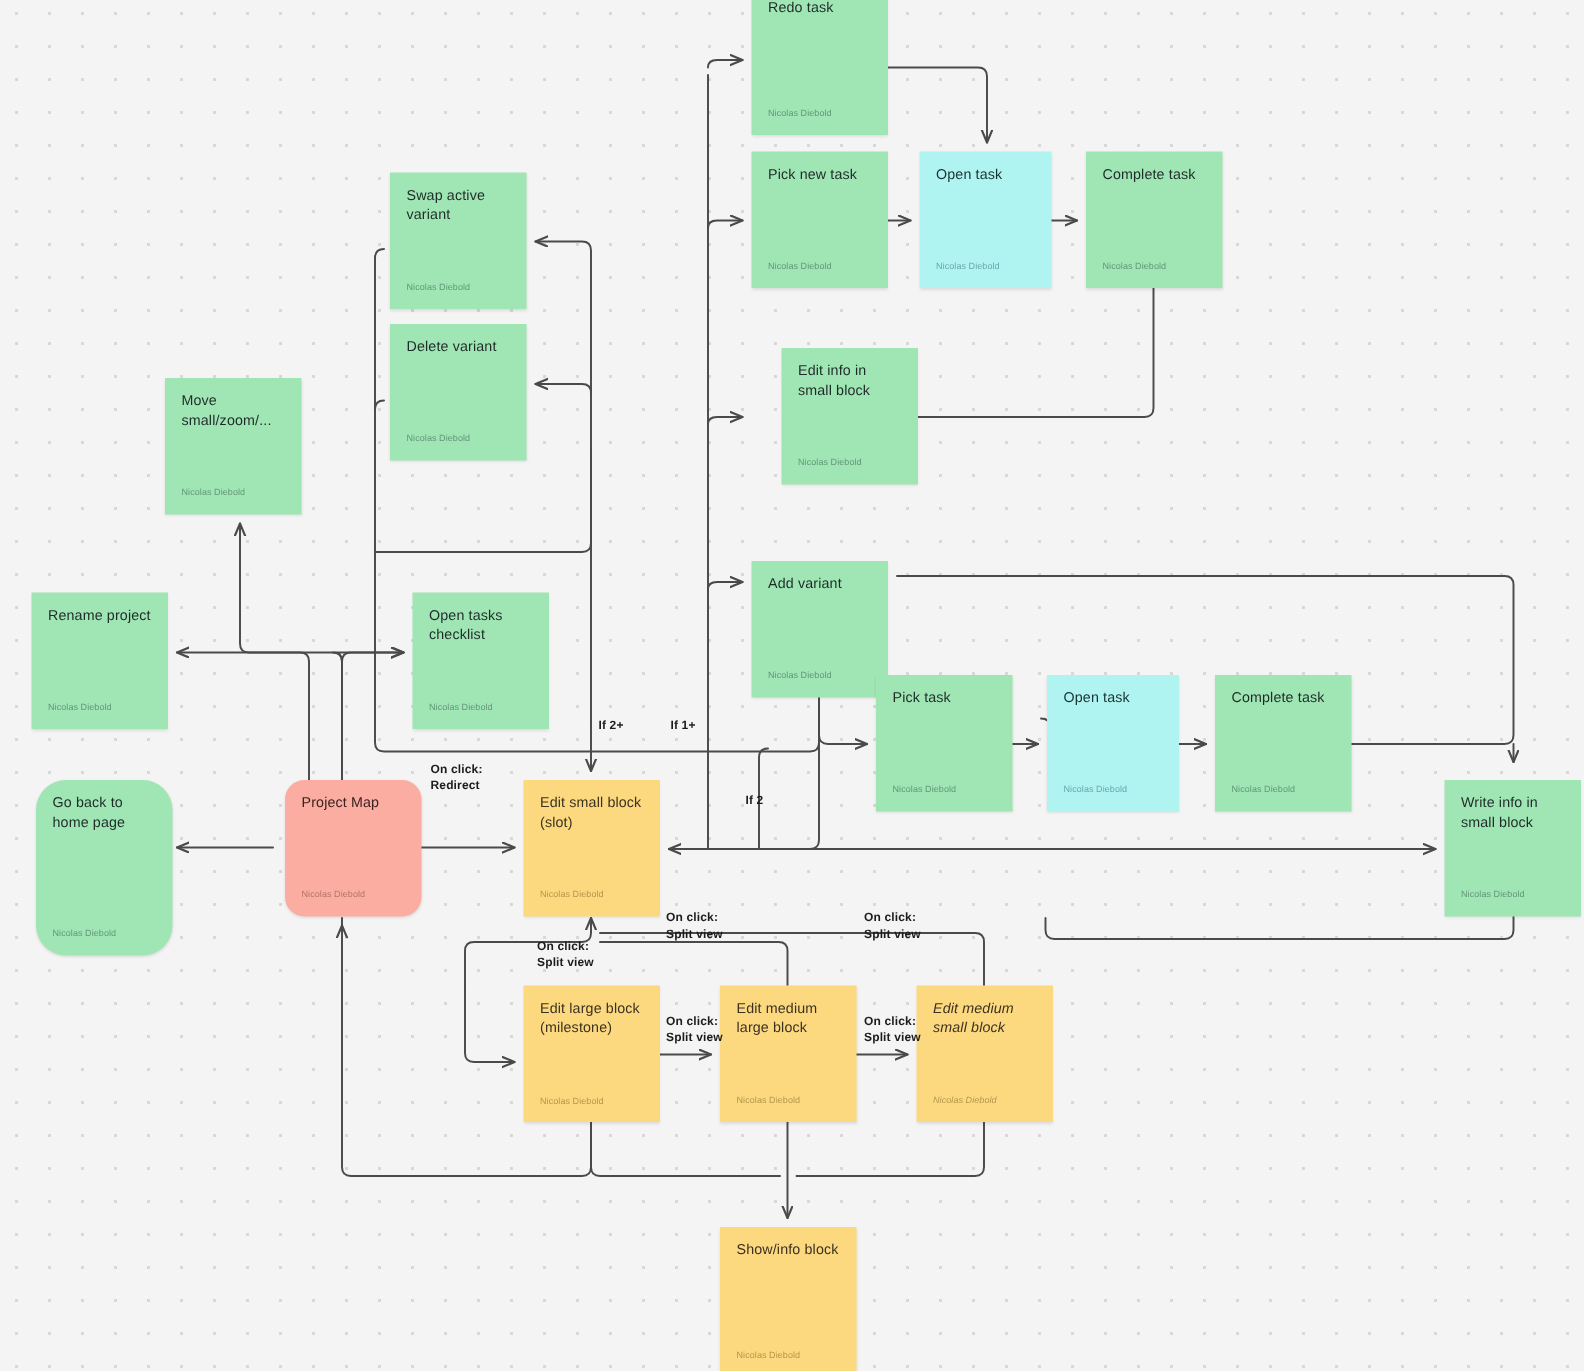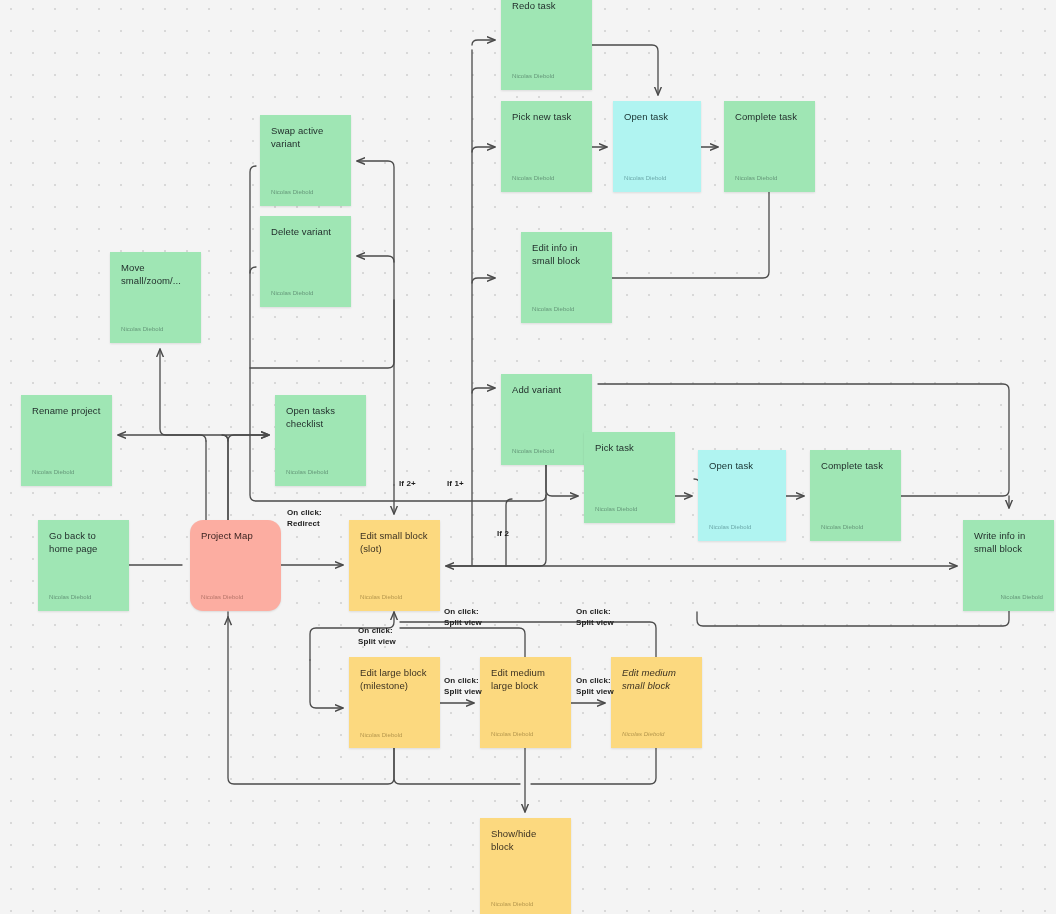--- a/index.html
+++ b/index.html
@@ -192,63 +192,63 @@
         <div class="author">Nicolas Diebold</div>
       </div>
       <div class="node greennode" style="left: 21px; top: 395px; width: 91px; height: 91px; background: rgb(159, 230, 180);">
         <div class="title">Rename project</div>
         <div class="author">Nicolas Diebold</div>
       </div>
       <div class="node greennode" style="left: 275px; top: 395px; width: 91px; height: 91px; background: rgb(159, 230, 180);">
         <div class="title">Open tasks checklist</div>
         <div class="author">Nicolas Diebold</div>
       </div>
-      <div class="node greennode" style="left: 584px; top: 432px; width: 91px; height: 91px; background: rgb(159, 230, 180);">
+      <div class="node greennode" style="left: 584px; top: 450px; width: 91px; height: 91px; background: rgb(159, 230, 180);">
         <div class="title">Pick task</div>
         <div class="author">Nicolas Diebold</div>
       </div>
       <div class="node cyannode" style="left: 698px; top: 450px; width: 88px; height: 91px; background: rgb(176, 244, 241);">
         <div class="title">Open task</div>
         <div class="author">Nicolas Diebold</div>
       </div>
       <div class="node greennode" style="left: 810px; top: 450px; width: 91px; height: 91px; background: rgb(159, 230, 180);">
         <div class="title">Complete task</div>
         <div class="author">Nicolas Diebold</div>
       </div>
-      <div class="node greennode" style="left: 38px; top: 520px; width: 91px; height: 91px; background: rgb(159, 230, 180);">
+      <div class="node greennode" style="left: 24px; top: 520px; width: 91px; height: 117px; background: rgb(159, 230, 180); border-radius: 20px;">
         <div class="title">Go back to home page</div>
         <div class="author">Nicolas Diebold</div>
       </div>
       <div class="node pinknode" style="left: 190px; top: 520px; width: 91px; height: 91px; background: rgb(252, 173, 161); border-radius: 13px;">
         <div class="title">Project Map</div>
         <div class="author">Nicolas Diebold</div>
       </div>
       <div class="node yellownode" style="left: 349px; top: 520px; width: 91px; height: 91px; background: rgb(252, 217, 127);">
         <div class="title">Edit small block (slot)</div>
         <div class="author">Nicolas Diebold</div>
       </div>
-      <div class="node greennode" style="left: 963px; top: 520px; width: 91px; height: 91px; background: rgb(159, 230, 180); align-items: flex-end;">
+      <div class="node greennode" style="left: 963px; top: 520px; width: 91px; height: 91px; background: rgb(159, 230, 180);">
         <div class="title">Write info in small block</div>
         <div class="author">Nicolas Diebold</div>
       </div>
       <div class="node yellownode" style="left: 349px; top: 657px; width: 91px; height: 91px; background: rgb(252, 217, 127); gap: 39px;">
         <div class="title">Edit large block
 (milestone)</div>
         <div class="author">Nicolas Diebold</div>
       </div>
       <div class="node yellownode" style="left: 480px; top: 657px; width: 91px; height: 91px; background: rgb(252, 217, 127);">
         <div class="title">Edit medium large block</div>
         <div class="author">Nicolas Diebold</div>
       </div>
       <div class="node yellownode" style="left: 611px; top: 657px; width: 91px; height: 91px; background: rgb(252, 217, 127); font-style: italic;">
         <div class="title">Edit medium small block</div>
         <div class="author">Nicolas Diebold</div>
       </div>
       <div class="node yellownode" style="left: 480px; top: 818px; width: 91px; height: 100px; background: rgb(252, 217, 127);">
-        <div class="title">Show/hide block</div>
+        <div class="title">Show/info block</div>
         <div class="author">Nicolas Diebold</div>
       </div>
     </div>
 
   <div id="label-layer">
       <div class="edge-label" style="left: 399px; top: 479px;">If 2+</div>
       <div class="edge-label" style="left: 447px; top: 479px;">If 1+</div>
       <div class="edge-label" style="left: 497px; top: 529px;">If 2</div>
       <div class="edge-label" style="left: 287px; top: 508px;">On click:
 Redirect</div>

